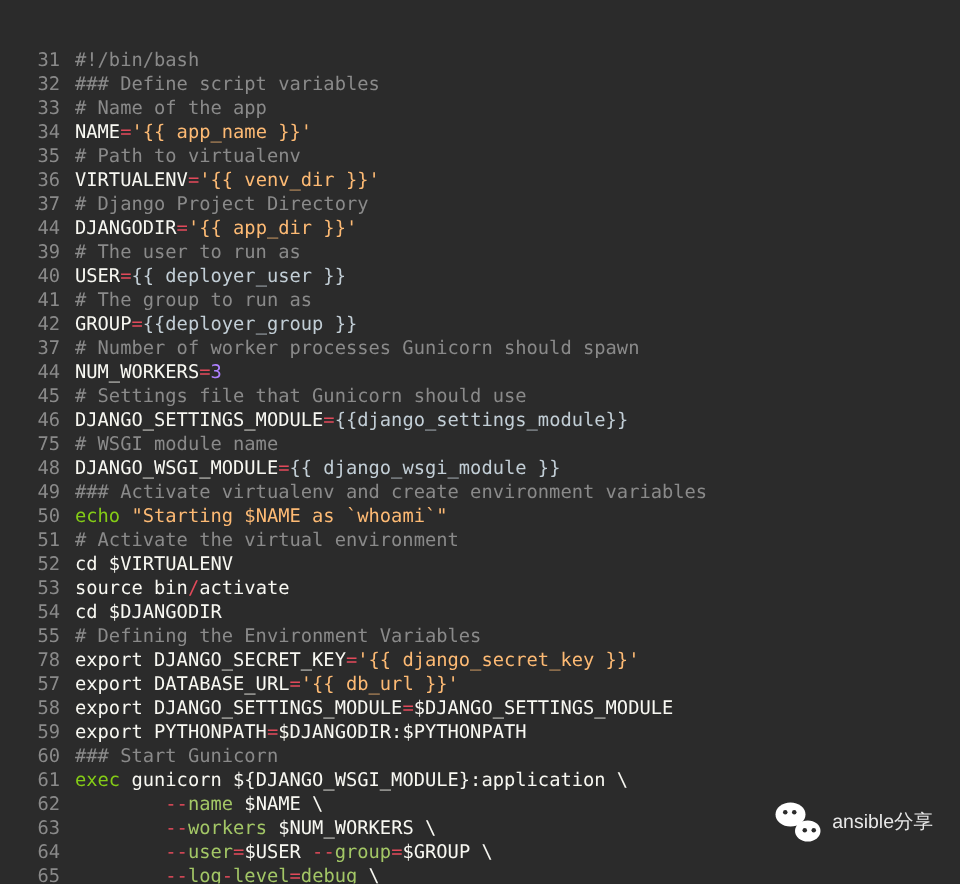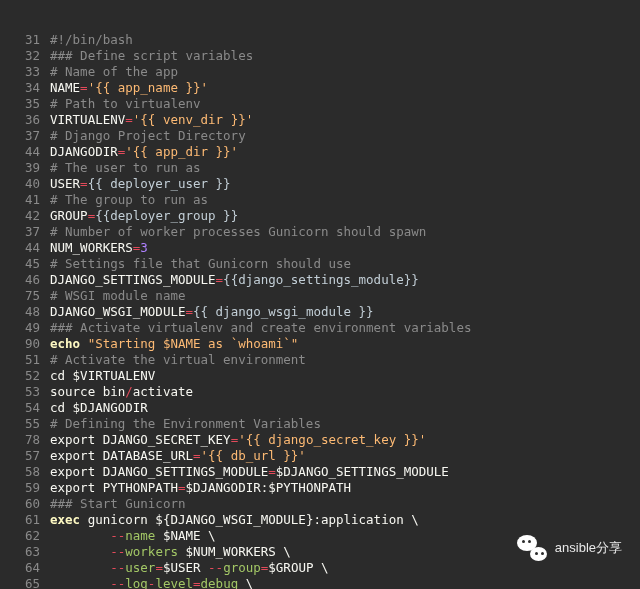--- a/index.html
+++ b/index.html
@@ -28,21 +28,21 @@
     color: #8a8a8a;
     user-select: none;
   }
   .gutter div { height: 16px; }
   .code {
     flex: 1;
     white-space: pre;
   }
   .code .line { height: 16px; }
   .c-comment  { color: #8a8a8a; text-align: right; }
-  .c-keyword  { color: #fef9c3; font-weight: bold; } 
+  .c-keyword  { color: #84cc16; font-weight: normal; } 
   .c-string   { color: #fdba74; } 
   .c-white    { color: #f8f8f2; }
   .c-var      { color: #c2ced6; } 
   .c-op       { color: #e24a5a; } 
   .c-num      { color: #ae81ff; } 
   .c-flag     { color: #a3c766; } 
   .wechat {
     position: absolute;
     right: 18px;
     bottom: 26px;
@@ -96,21 +96,21 @@
       <div>40</div>
       <div>41</div>
       <div>42</div>
       <div>37</div>
       <div>44</div>
       <div>45</div>
       <div>46</div>
       <div>75</div>
       <div>48</div>
       <div>49</div>
-      <div>90</div>
+      <div>50</div>
       <div>51</div>
       <div>52</div>
       <div>53</div>
       <div>54</div>
       <div>55</div>
       <div>78</div>
       <div>57</div>
       <div>58</div>
       <div>59</div>
       <div>60</div>

